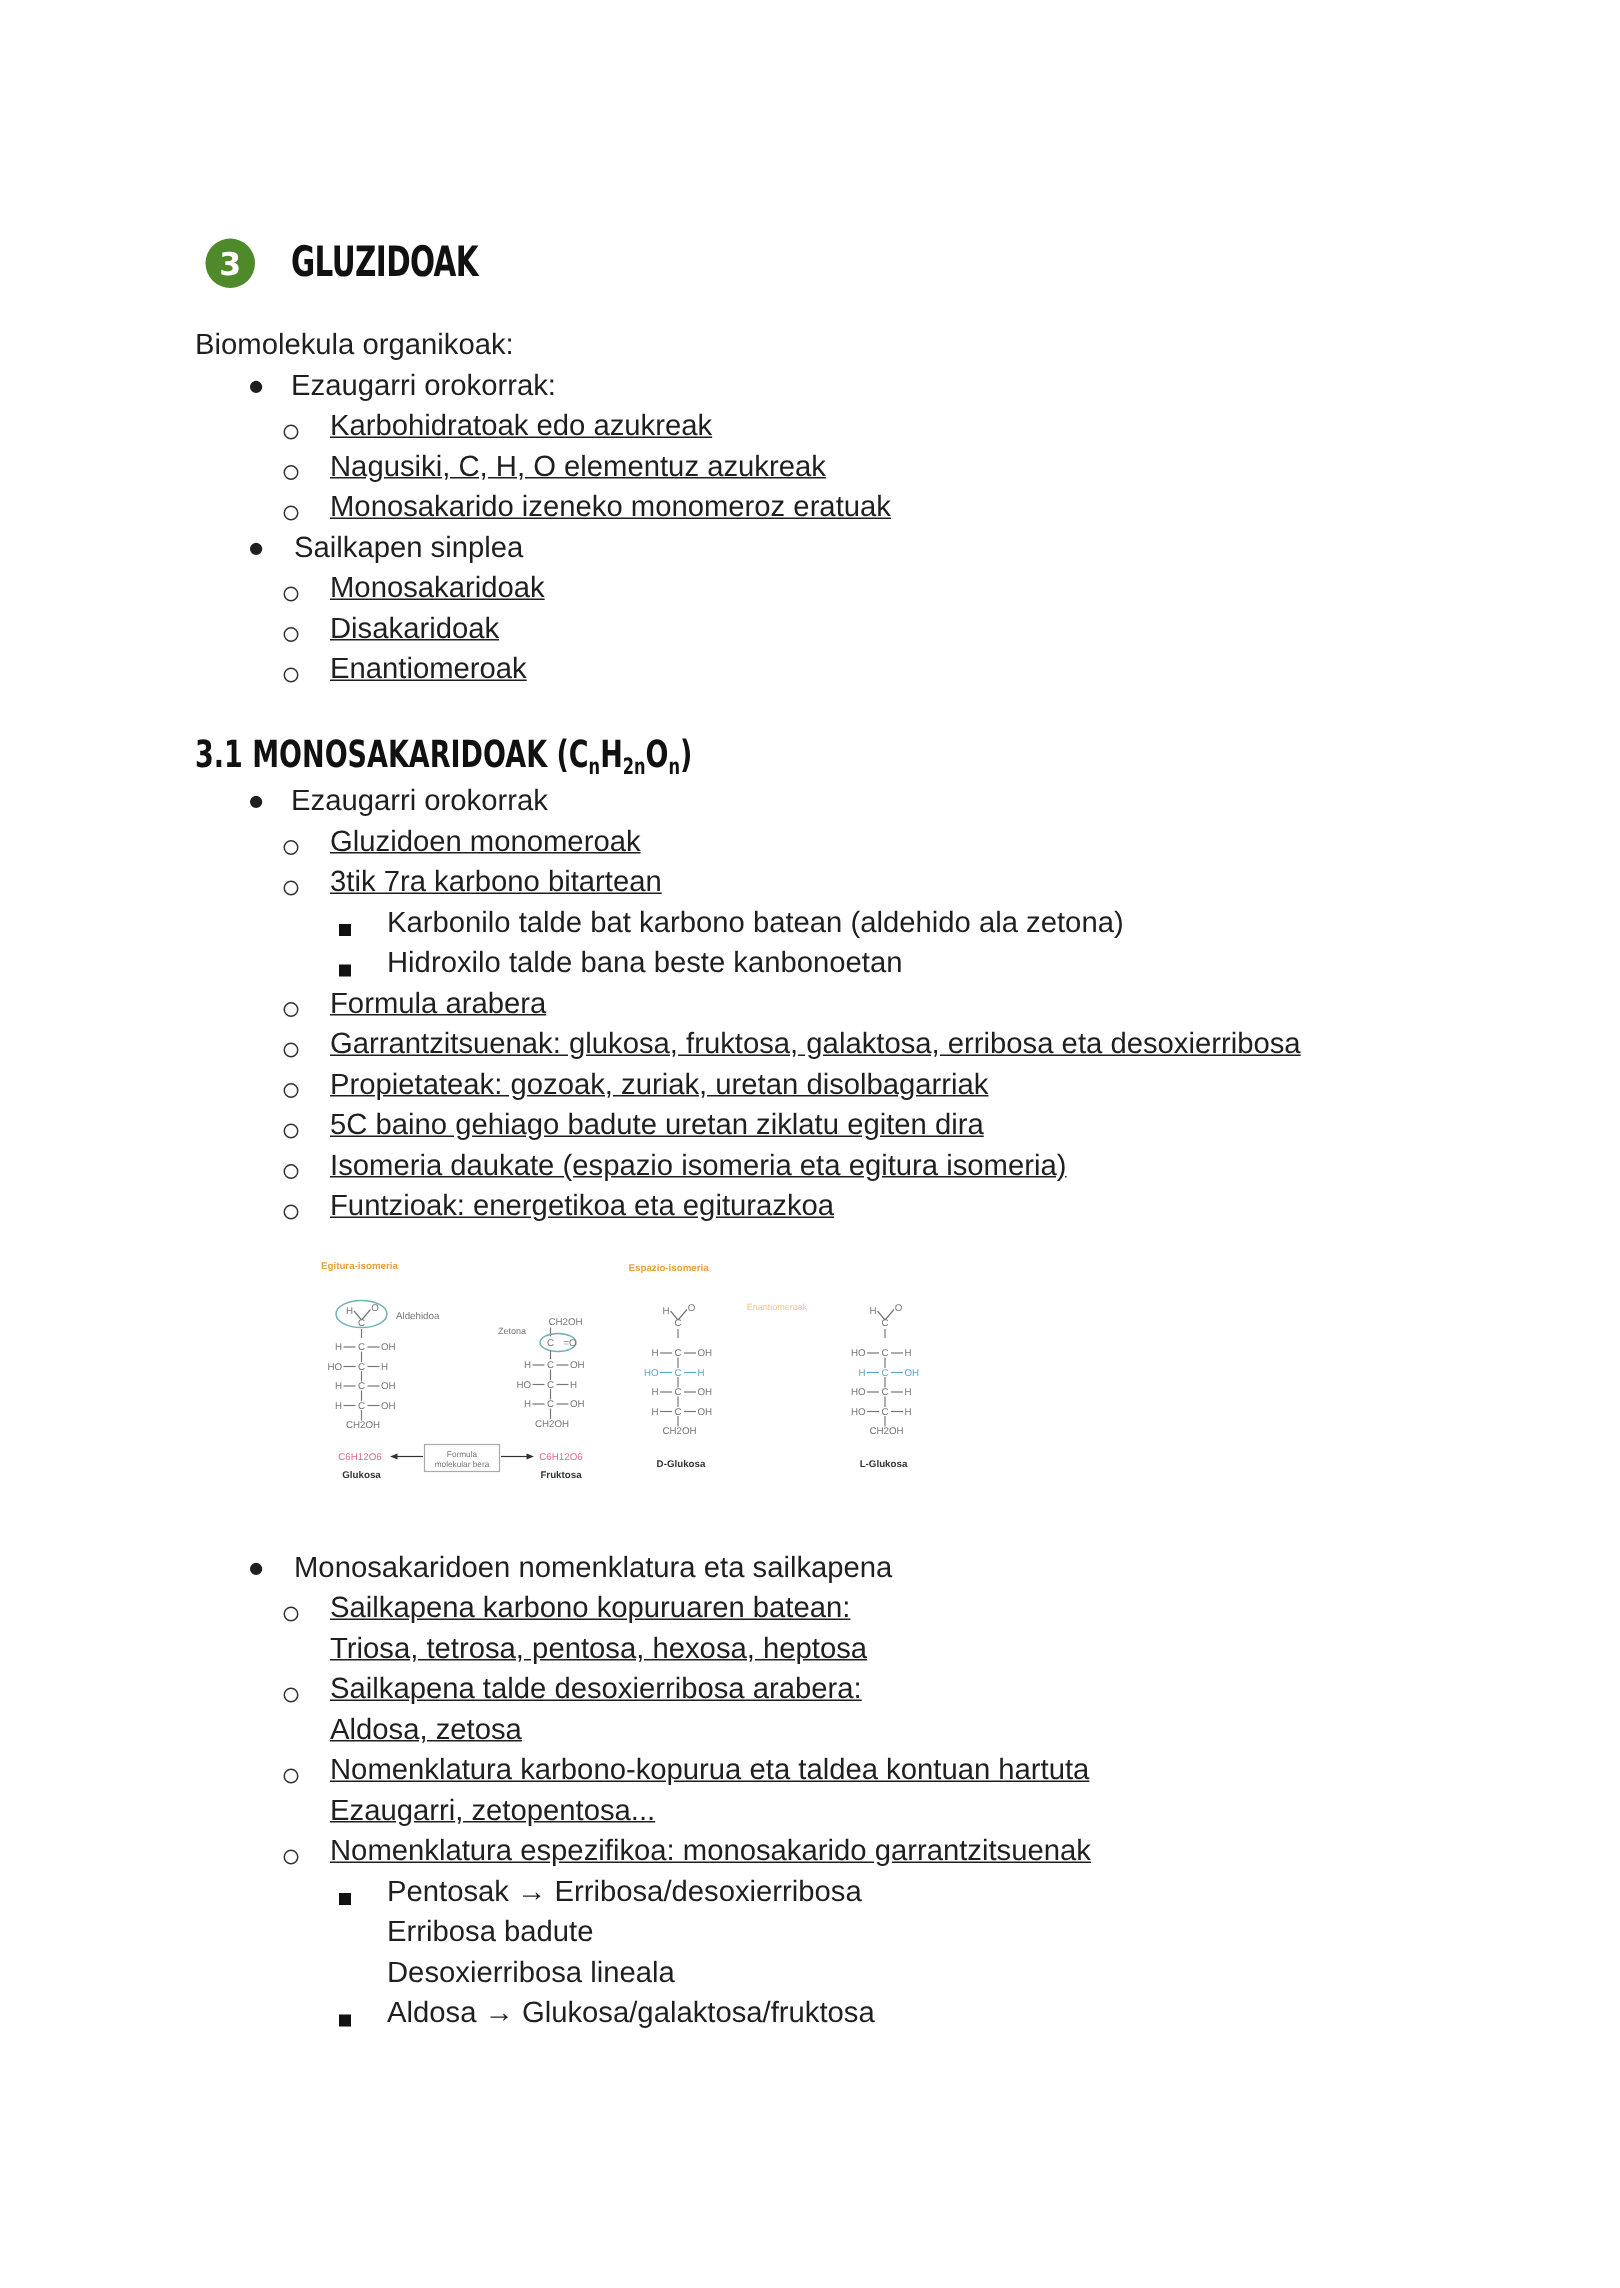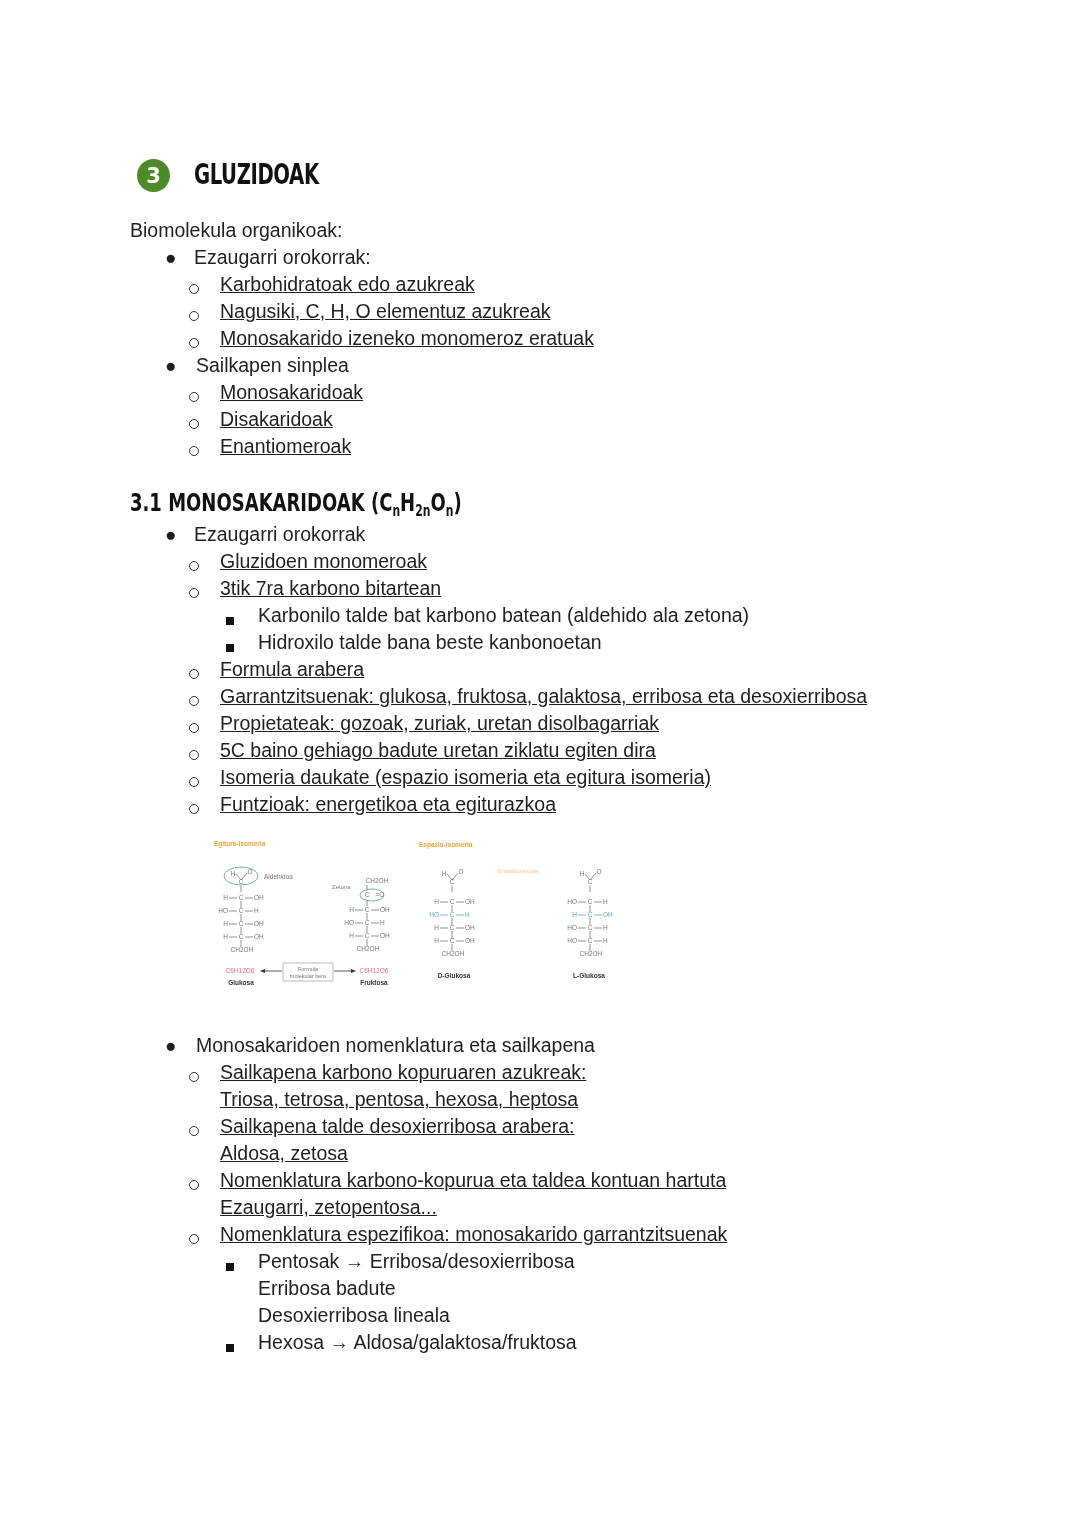--- a/index.html
+++ b/index.html
@@ -221,28 +221,28 @@
     <text x="391" y="107" font-size="6.5" fill="#777777" font-family="Liberation Sans, sans-serif" font-weight="normal" text-anchor="start">H</text>
     <line x1="378" y1="108" x2="378" y2="115" stroke="#777777" stroke-width="0.8"></line>
     <text x="379" y="120" font-size="6.5" fill="#777777" font-family="Liberation Sans, sans-serif" font-weight="normal" text-anchor="middle">CH2OH</text>
     <text x="377" y="142" font-size="6.5" fill="#333" font-family="Liberation Sans, sans-serif" font-weight="bold" text-anchor="middle">L-Glukosa</text>
   </svg>
 
 <span class="abs line b1 dot" style="top:1032px">●</span>
 <div class="abs line t1" style="top:1032px; left:196px">Monosakaridoen nomenklatura eta sailkapena</div>
 
 <span class="abs b2" style="top:1068px"><span class="circ"></span></span>
-<div class="abs line t2" style="top:1059px">Sailkapena karbono kopuruaren azukreak:</div>
+<div class="abs line t2" style="top:1059px">Sailkapena karbono kopuruaren batean:</div>
 <div class="abs line t2" style="top:1086px">Triosa, tetrosa, pentosa, hexosa, heptosa</div>
 <span class="abs b2" style="top:1122px"><span class="circ"></span></span>
 <div class="abs line t2" style="top:1113px">Sailkapena talde desoxierribosa arabera:</div>
 <div class="abs line t2" style="top:1140px">Aldosa, zetosa</div>
 <span class="abs b2" style="top:1176px"><span class="circ"></span></span>
 <div class="abs line t2" style="top:1167px">Nomenklatura karbono-kopurua eta taldea kontuan hartuta</div>
 <div class="abs line t2" style="top:1194px">Ezaugarri, zetopentosa...</div>
 <span class="abs b2" style="top:1230px"><span class="circ"></span></span>
 <div class="abs line t2" style="top:1221px">Nomenklatura espezifikoa: monosakarido garrantzitsuenak</div>
 <span class="abs b3" style="top:1257px"><span class="sq"></span></span>
 <div class="abs line t3" style="top:1248px">Pentosak → Erribosa/desoxierribosa</div>
 <div class="abs line t3" style="top:1275px">Erribosa badute</div>
 <div class="abs line t3" style="top:1302px">Desoxierribosa lineala</div>
 <span class="abs b3" style="top:1338px"><span class="sq"></span></span>
-<div class="abs line t3" style="top:1329px">Hexosa → Aldosa/galaktosa/fruktosa</div>
+<div class="abs line t3" style="top:1329px">Aldosa → Glukosa/galaktosa/fruktosa</div>
 
 </body></html>

